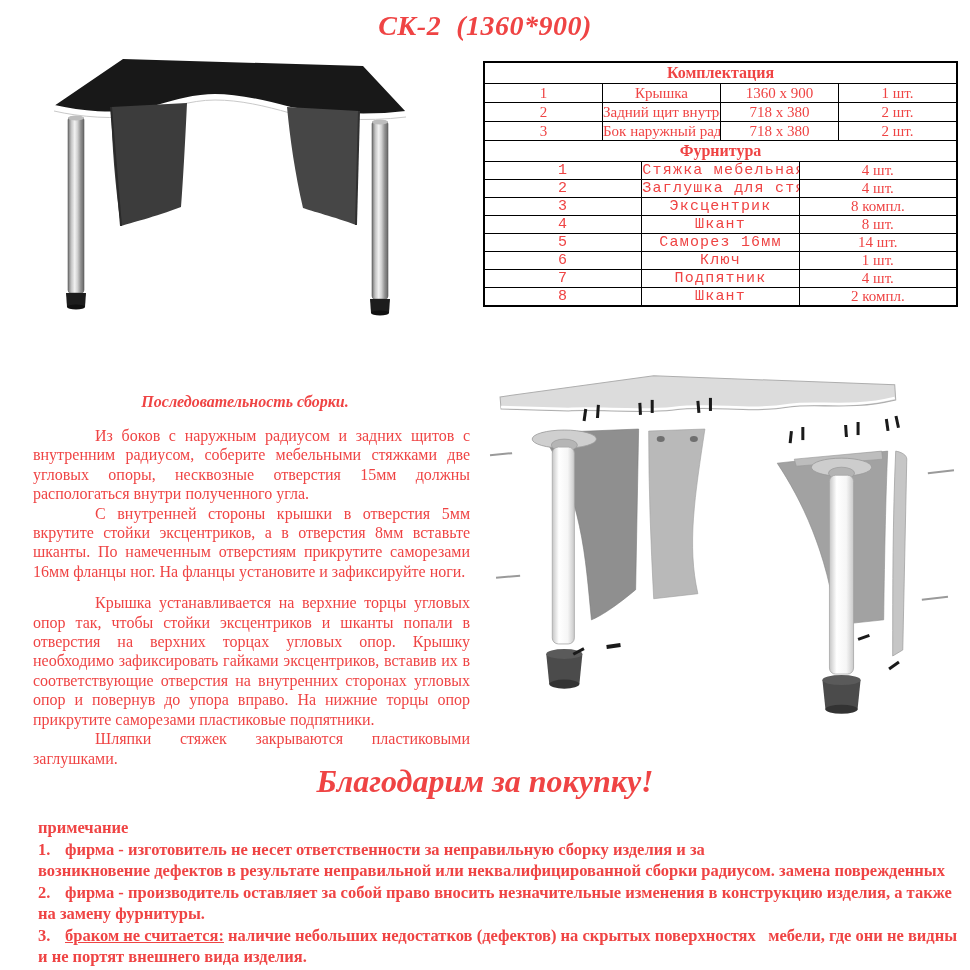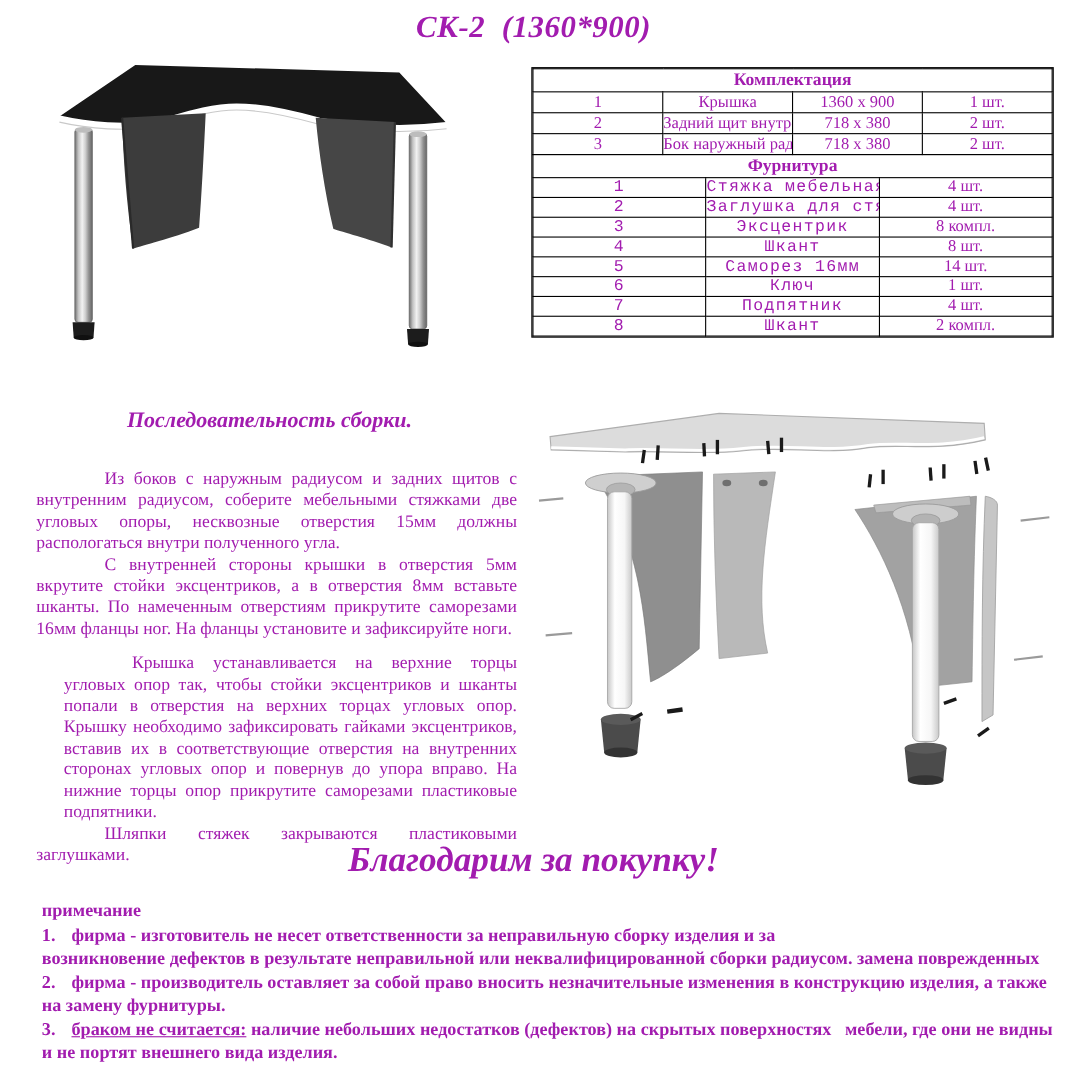--- a/index.html
+++ b/index.html
@@ -1,17 +1,17 @@
 <!DOCTYPE html>
 <html><head>
 <meta charset="utf-8">
 <style>
   html,body{margin:0;padding:0;background:#ffffff;}
   #page{position:relative;width:970px;height:968px;background:#ffffff;overflow:hidden;
-        font-family:"Liberation Serif",serif;color:#a21caf;}
+        font-family:"Liberation Serif",serif;color:#ef4444;}
 
   
   #title{position:absolute;top:10px;left:0;width:970px;text-align:center;
          font-size:28px;font-weight:bold;font-style:italic;white-space:pre;letter-spacing:.5px;}
 
   
   #tablewrap{position:absolute;left:483px;top:61px;width:473px;border:1px solid #000;}
   table.tbl{border-collapse:collapse;width:100%;table-layout:fixed;}
   table.tbl td{border:1px solid #000;text-align:center;vertical-align:middle;
                padding:0;font-size:15px;overflow:hidden;white-space:nowrap;}
@@ -22,26 +22,26 @@
   #tbl-komplekt td.c1{width:49px;} #tbl-komplekt td.c2{width:210px;}
   #tbl-komplekt td.c3{width:126px;} #tbl-komplekt td.c4{width:86px;}
   #tbl-furnitura td.f1{width:49px;} #tbl-furnitura td.f2{width:174px;} #tbl-furnitura td.f3{width:248px;}
   .mono{font-family:"Liberation Mono","DejaVu Sans Mono",monospace;font-size:13.5px;letter-spacing:1.2px;}
 
   
   #desk-photo{position:absolute;left:25px;top:55px;width:430px;height:280px;}
   #assembly-diagram{position:absolute;left:488px;top:366px;width:472px;height:348px;}
 
   
-  #assembly-heading{position:absolute;left:10px;top:371px;width:470px;text-align:center;
-                    font-size:20px;font-weight:bold;font-style:italic;}
+  #assembly-heading{position:absolute;left:10px;top:393px;width:470px;text-align:center;
+                    font-size:16px;font-weight:bold;font-style:italic;}
   #assembly-text{position:absolute;left:33px;top:426px;width:437px;}
   #assembly-text p{margin:0;text-align:justify;text-indent:62px;
                    font-size:16px;line-height:19.4px;}
-  #assembly-text p.gap{margin-top:12px;margin-left:25px;}
+  #assembly-text p.gap{margin-top:12px;}
 
   
   #thanks{position:absolute;left:0;top:763px;width:970px;text-align:center;
           font-size:32px;font-weight:bold;font-style:italic;}
 
   
   #notes{position:absolute;left:38px;top:817px;width:928px;
          font-size:16.5px;font-weight:bold;line-height:21.5px;}
   #notes .nline{white-space:pre;}
   .note-num{display:inline-block;min-width:27px;}

